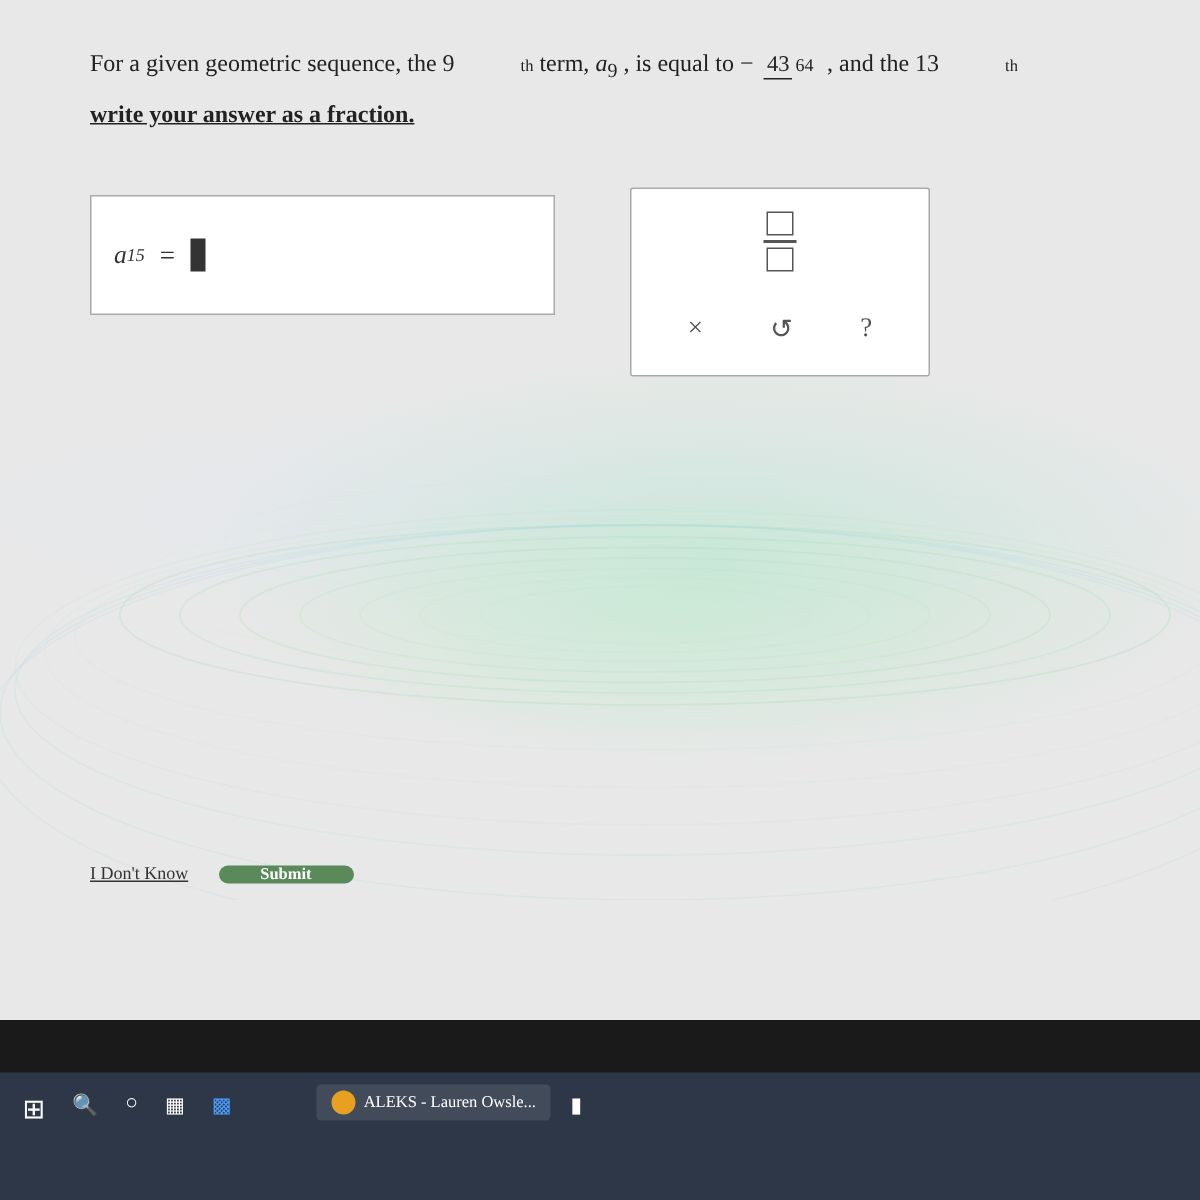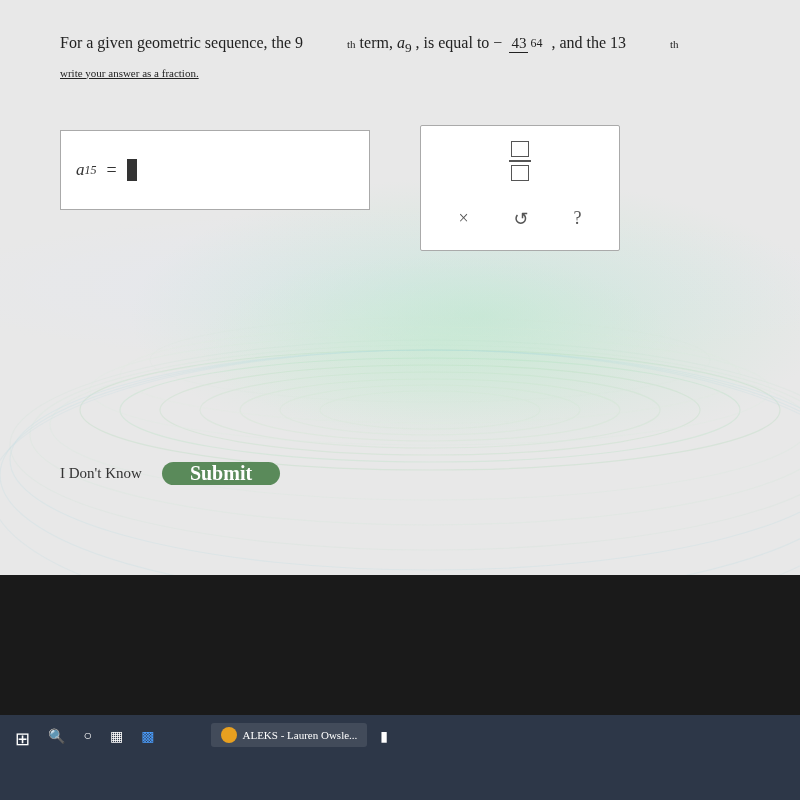--- a/index.html
+++ b/index.html
@@ -12,21 +12,21 @@
       overflow: hidden;
       position: relative;
     }
 
     
     .main-content {
       position: absolute;
       top: 0;
       left: 0;
       width: 800px;
-      height: 575px;
+      height: 680px;
       background: #e8e8e8;
       background-image:
         radial-gradient(ellipse 500px 200px at 60% 55%, rgba(180, 230, 200, 0.5) 0%, transparent 70%),
         radial-gradient(ellipse 400px 150px at 55% 60%, rgba(200, 240, 210, 0.4) 0%, transparent 60%),
         radial-gradient(ellipse 600px 100px at 50% 50%, rgba(220, 230, 255, 0.3) 0%, transparent 80%);
       overflow: hidden;
     }
 
     
     .wave-bg {
@@ -77,22 +77,23 @@
     }
 
     .fraction-inline .den {
       padding: 0 2px;
       font-size: 12px;
       line-height: 1.2;
     }
 
     .question-line2 {
       margin-top: 6px;
-      font-size: 11px;
+      font-size: 16px;
       text-decoration: underline;
+      font-weight: bold;
     }
 
     
     .answer-box {
       position: absolute;
       top: 130px;
       left: 60px;
       width: 310px;
       height: 80px;
       background: white;
@@ -192,32 +193,33 @@
       left: 60px;
       display: flex;
       align-items: center;
       gap: 20px;
     }
 
     .dont-know-btn {
       background: none;
       border: none;
       color: #333;
-      font-size: 15px;
+      font-size: 12px;
       cursor: pointer;
       font-family: inherit;
+      text-decoration: underline;
     }
 
     .submit-btn {
       background: #5a8a5a;
       color: white;
       border: none;
       border-radius: 20px;
       padding: 0 28px;
-      font-size: 20px;
+      font-size: 11px;
       cursor: pointer;
       font-family: inherit;
       font-weight: bold;
     }
 
     
     .taskbar {
       position: absolute;
       bottom: 0;
       left: 0;

